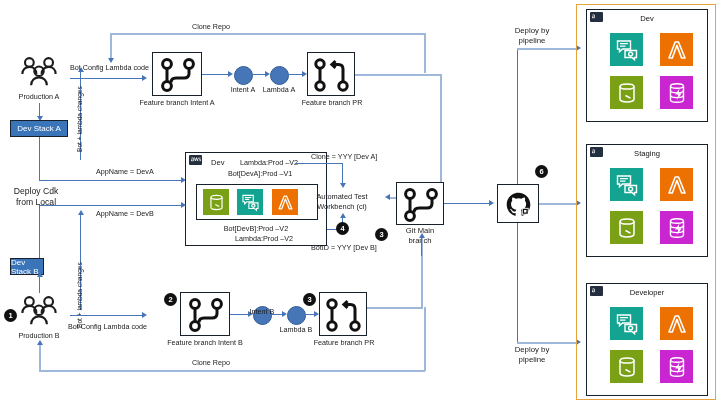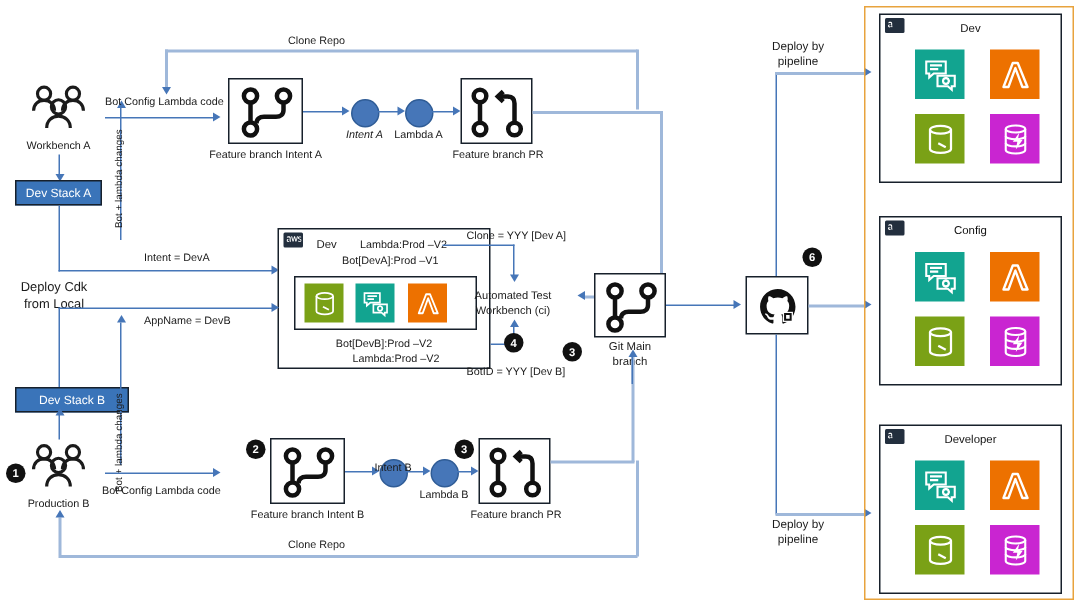--- a/index.html
+++ b/index.html
@@ -52,21 +52,21 @@
     <g fill="none" stroke="#1b1b1b" stroke-width="2.4">
       <circle cx="13" cy="7" r="5"></circle>
         <path d="M5 20c0-5 3.6-8 8-8s8 3 8 8"></path>
       <circle cx="35" cy="7" r="5"></circle>
         <path d="M27 20c0-5 3.6-8 8-8s8 3 8 8"></path>
       <circle cx="24" cy="17" r="5.4"></circle>
         <path d="M15 33c0-5.4 4-9 9-9s9 3.6 9 9"></path>
     </g>
   </svg>
 </div>
-<div class="lbl ctr" style="left:8px;top:92px;width:62px;">Workbench A</div>
+<div class="lbl ctr" style="left:8px;top:92px;width:62px;">Production A</div>
 
 <div class="ln v" style="left:39px;top:103px;height:15px;"></div>
 <div class="arrow ar-d" style="left:36.5px;top:116px;"></div>
 <div class="stack" style="left:10px;top:120px;width:58px;height:17px;">
   <span>Dev Stack A</span>
 </div>
 
 <div class="ln v" style="left:80px;top:72px;height:88px;"></div>
 <div class="arrow ar-u" style="left:77.5px;top:67px;"></div>
 <div class="vert" style="left:76px;top:152px;">Bot + lambda changes</div>
@@ -84,21 +84,21 @@
       <path d="M9 11.4v13.2"></path>
         <path d="M31 11.4v5c0 3-2 4.5-5 4.5h-8c-3 0-5 1.5-5 4.5"></path>
     </g>
   </svg>
 </div>
 <div class="lbl ctr" style="left:137px;top:98px;width:80px;">Feature branch Intent A</div>
 
 <div class="ln h" style="left:202px;top:74px;width:28px;"></div>
 <div class="arrow ar-r" style="left:228px;top:71px;"></div>
 <div class="dot" style="left:234px;top:66px;width:17px;height:17px;"></div>
-<div class="lbl ctr" style="left:226px;top:85px;width:34px;font-style:italic;">Intent A</div>
+<div class="lbl ctr" style="left:226px;top:85px;width:34px;">Intent A</div>
 
 <div class="ln h" style="left:251px;top:74px;width:16px;"></div>
 <div class="arrow ar-r" style="left:265px;top:71px;"></div>
 <div class="dot" style="left:270px;top:66px;width:17px;height:17px;"></div>
 <div class="lbl ctr" style="left:261px;top:85px;width:36px;">Lambda A</div>
 
 <div class="ln h" style="left:287px;top:74px;width:17px;"></div>
 <div class="arrow ar-r" style="left:302px;top:71px;"></div>
 <div class="box" style="left:307px;top:52px;width:48px;height:44px;">
   <svg viewBox="0 0 40 36" width="40" height="36" style="position:absolute;left:4px;top:4px;">
@@ -115,21 +115,21 @@
 <div class="lbl ctr" style="left:292px;top:98px;width:80px;">Feature branch PR</div>
 
 <div class="ln thick h" style="left:355px;top:74px;width:86px;"></div>
 <div class="ln thick v" style="left:440px;top:74px;height:124px;"></div>
 <div class="ln thick h" style="left:389px;top:197px;width:52px;"></div>
 <div class="arrow ar-l" style="left:385px;top:194px;"></div>
 
 <div class="ln v" style="left:39px;top:137px;height:44px;"></div>
 <div class="ln h" style="left:39px;top:180px;width:144px;"></div>
 <div class="arrow ar-r" style="left:181px;top:177px;"></div>
-<div class="lbl" style="left:96px;top:167px;">Intent = DevA</div>
+<div class="lbl" style="left:96px;top:167px;">AppName = DevA</div>
 
 <div class="lbl w" style="left:2px;top:186px;width:68px;font-size:8.6px;line-height:11px;">Deploy Cdk<br>from Local</div>
 
 <div class="box" style="left:185px;top:152px;width:142px;height:94px;"></div>
 <div class="awsbadge" style="left:189px;top:155px;">
   <svg viewBox="0 0 32 20">
       <g fill="#fff">
         <path d="M9 8.8c0 .5.05.9.15 1.2.1.25.25.55.45.85.07.1.1.2.1.3 0 .13-.08.25-.25.38l-.8.55a.6.6 0 0 1-.33.12c-.13 0-.25-.06-.38-.18a3.9 3.9 0 0 1-.45-.6 9.7 9.7 0 0 1-.39-.74c-.97 1.15-2.2 1.72-3.67 1.72-1.05 0-1.88-.3-2.5-.9C.32 11.3 0 10.5 0 9.5c0-1.05.37-1.9 1.12-2.54.75-.64 1.75-.96 3.02-.96.42 0 .85.03 1.3.1.46.06.93.16 1.42.27v-.9c0-.94-.2-1.6-.58-1.98-.4-.38-1.07-.57-2.02-.57-.43 0-.88.05-1.34.16-.46.1-.9.24-1.34.41a3.6 3.6 0 0 1-.43.16.76.76 0 0 1-.2.04c-.17 0-.25-.13-.25-.38v-.6c0-.2.02-.34.08-.43.06-.08.17-.17.34-.25A6.9 6.9 0 0 1 2.7.48 7.5 7.5 0 0 1 4.64.24c1.48 0 2.56.34 3.25 1 .68.68 1.03 1.7 1.03 3.07v4.5zM4.4 10.6c.4 0 .82-.08 1.27-.22.44-.15.84-.42 1.17-.79.2-.23.35-.49.42-.78.08-.3.12-.65.12-1.06v-.51a10.3 10.3 0 0 0-2.3-.3c-.82 0-1.42.16-1.82.49-.4.33-.6.8-.6 1.4 0 .57.15 1 .44 1.29.29.3.7.48 1.28.48zm9.1 1.23c-.23 0-.38-.04-.48-.13-.1-.08-.18-.26-.25-.5L10.1 1.4a2.2 2.2 0 0 1-.12-.52c0-.2.1-.32.3-.32h1.25c.24 0 .4.04.5.13.1.08.17.25.24.5l1.9 7.5 1.77-7.5c.06-.25.14-.42.24-.5.1-.1.27-.14.5-.14h1.02c.24 0 .4.04.5.13.1.08.19.25.24.5l1.8 7.6 1.96-7.6c.07-.25.16-.42.25-.5.1-.1.26-.14.49-.14h1.19c.2 0 .3.1.3.32 0 .06 0 .13-.02.2l-.12.32-2.95 9.79c-.07.25-.15.42-.25.5-.1.09-.26.13-.48.13h-1.1c-.24 0-.4-.05-.5-.14-.1-.09-.18-.26-.23-.51l-1.77-7.32-1.75 7.31c-.06.26-.13.43-.23.52-.1.09-.27.13-.5.13h-1.1zm14.55.34c-.62 0-1.24-.07-1.84-.21-.6-.15-1.07-.3-1.38-.49-.19-.1-.32-.22-.37-.33a.83.83 0 0 1-.07-.33v-.62c0-.26.1-.38.28-.38.08 0 .15.01.23.04l.3.13c.4.18.85.32 1.32.42.48.1.95.15 1.43.15.76 0 1.35-.13 1.76-.4.41-.26.63-.65.63-1.15 0-.34-.11-.62-.33-.85-.22-.23-.63-.44-1.23-.63l-1.76-.55c-.89-.28-1.54-.69-1.94-1.23-.4-.53-.6-1.12-.6-1.75 0-.5.1-.95.32-1.34.22-.39.5-.72.87-.99.36-.27.78-.47 1.26-.61.48-.14.99-.2 1.52-.2.27 0 .54.02.81.05.28.04.54.09.8.14.24.06.47.13.69.2.22.08.39.16.51.23.17.1.3.2.36.31.07.1.1.24.1.42v.57c0 .26-.9.4-.28.4-.1 0-.25-.05-.46-.15a5.5 5.5 0 0 0-2.33-.47c-.69 0-1.23.11-1.61.34-.38.22-.57.57-.57 1.06 0 .34.12.63.37.86.24.23.7.46 1.34.67l1.72.54c.88.28 1.5.67 1.88 1.17.37.5.56 1.07.56 1.7 0 .51-.1.98-.31 1.39-.21.41-.5.77-.87 1.06-.37.3-.81.52-1.33.68-.54.16-1.1.24-1.71.24z"></path>
       </g>
     </svg>
@@ -274,21 +274,21 @@
 </div>
 
 <div class="env" style="left:586px;top:144px;width:122px;height:113px;"></div>
 <div class="awsbadge" style="left:590px;top:147px;">
   <svg viewBox="0 0 32 20">
       <g fill="#fff">
         <path d="M9 8.8c0 .5.05.9.15 1.2.1.25.25.55.45.85.07.1.1.2.1.3 0 .13-.08.25-.25.38l-.8.55a.6.6 0 0 1-.33.12c-.13 0-.25-.06-.38-.18a3.9 3.9 0 0 1-.45-.6 9.7 9.7 0 0 1-.39-.74c-.97 1.15-2.2 1.72-3.67 1.72-1.05 0-1.88-.3-2.5-.9C.32 11.3 0 10.5 0 9.5c0-1.05.37-1.9 1.12-2.54.75-.64 1.75-.96 3.02-.96.42 0 .85.03 1.3.1.46.06.93.16 1.42.27v-.9c0-.94-.2-1.6-.58-1.98-.4-.38-1.07-.57-2.02-.57-.43 0-.88.05-1.34.16-.46.1-.9.24-1.34.41a3.6 3.6 0 0 1-.43.16.76.76 0 0 1-.2.04c-.17 0-.25-.13-.25-.38v-.6c0-.2.02-.34.08-.43.06-.08.17-.17.34-.25A6.9 6.9 0 0 1 2.7.48 7.5 7.5 0 0 1 4.64.24c1.48 0 2.56.34 3.25 1 .68.68 1.03 1.7 1.03 3.07v4.5zM4.4 10.6c.4 0 .82-.08 1.27-.22.44-.15.84-.42 1.17-.79.2-.23.35-.49.42-.78.08-.3.12-.65.12-1.06v-.51a10.3 10.3 0 0 0-2.3-.3c-.82 0-1.42.16-1.82.49-.4.33-.6.8-.6 1.4 0 .57.15 1 .44 1.29.29.3.7.48 1.28.48z"></path>
       </g>
     </svg>
 </div>
-<div class="env-title" style="left:586px;top:149px;width:122px;">Config</div>
+<div class="env-title" style="left:586px;top:149px;width:122px;">Staging</div>
 <div class="tile" style="left:610px;top:168px;background:#12A490;">
   <svg viewBox="0 0 24 24">
       <g fill="none" stroke="#fff" stroke-width="1.4">
         <path d="M2.5 3h13v8h-8l-3 2.6V11h-2z"></path>
         <path d="M5 5.6h8M5 8.1h5.5"></path>
         <path d="M10 12.5h11.5v7h-2v2.3l-2.6-2.3H10z"></path>
         <circle cx="15.6" cy="16" r="1.9"></circle>
         <path d="M15.6 13.4v.8M15.6 17.8v.8M13 16h.8M17.4 16h.8"></path>
       </g>
     </svg>
@@ -365,21 +365,21 @@
       </g>
       <path fill="#fff" d="M14.5 7.5l-4.3 6h3l-1 5.2 4.5-6.4h-3.2z"></path>
     </svg>
 </div>
 
 <div class="ln v" style="left:39px;top:205px;height:60px;"></div>
 <div class="ln h" style="left:39px;top:205px;width:144px;"></div>
 <div class="arrow ar-r" style="left:181px;top:202px;"></div>
 <div class="lbl" style="left:96px;top:209px;">AppName = DevB</div>
 
-<div class="stack" style="left:10px;top:258px;width:76px;height:17px;">
+<div class="stack" style="left:10px;top:258px;width:34px;height:17px;">
   <span>Dev Stack B</span>
 </div>
 <div class="ln v" style="left:39px;top:275px;height:18px;"></div>
 <div class="arrow ar-u" style="left:36.5px;top:272px;"></div>
 
 <div class="gicon" style="left:18px;top:295px;width:42px;height:34px;">
   <svg viewBox="0 0 48 38" width="42" height="34">
     <g fill="none" stroke="#1b1b1b" stroke-width="2.4">
       <circle cx="13" cy="7" r="5"></circle>
         <path d="M5 20c0-5 3.6-8 8-8s8 3 8 8"></path>

